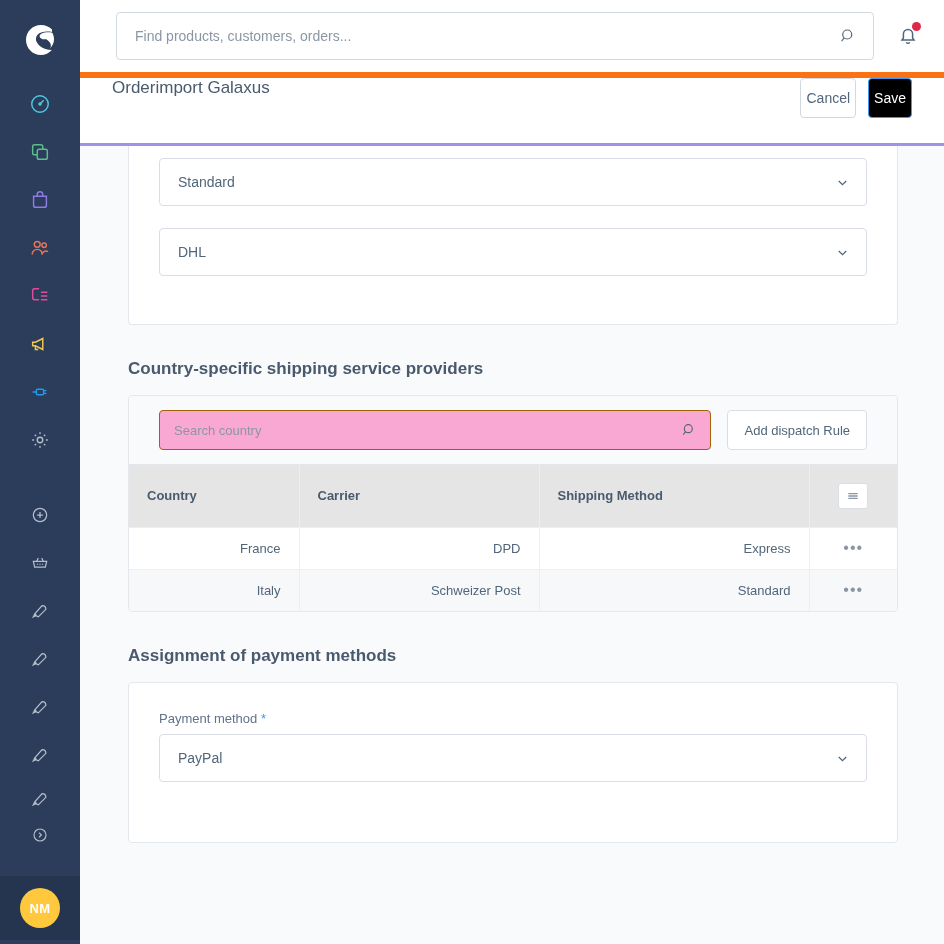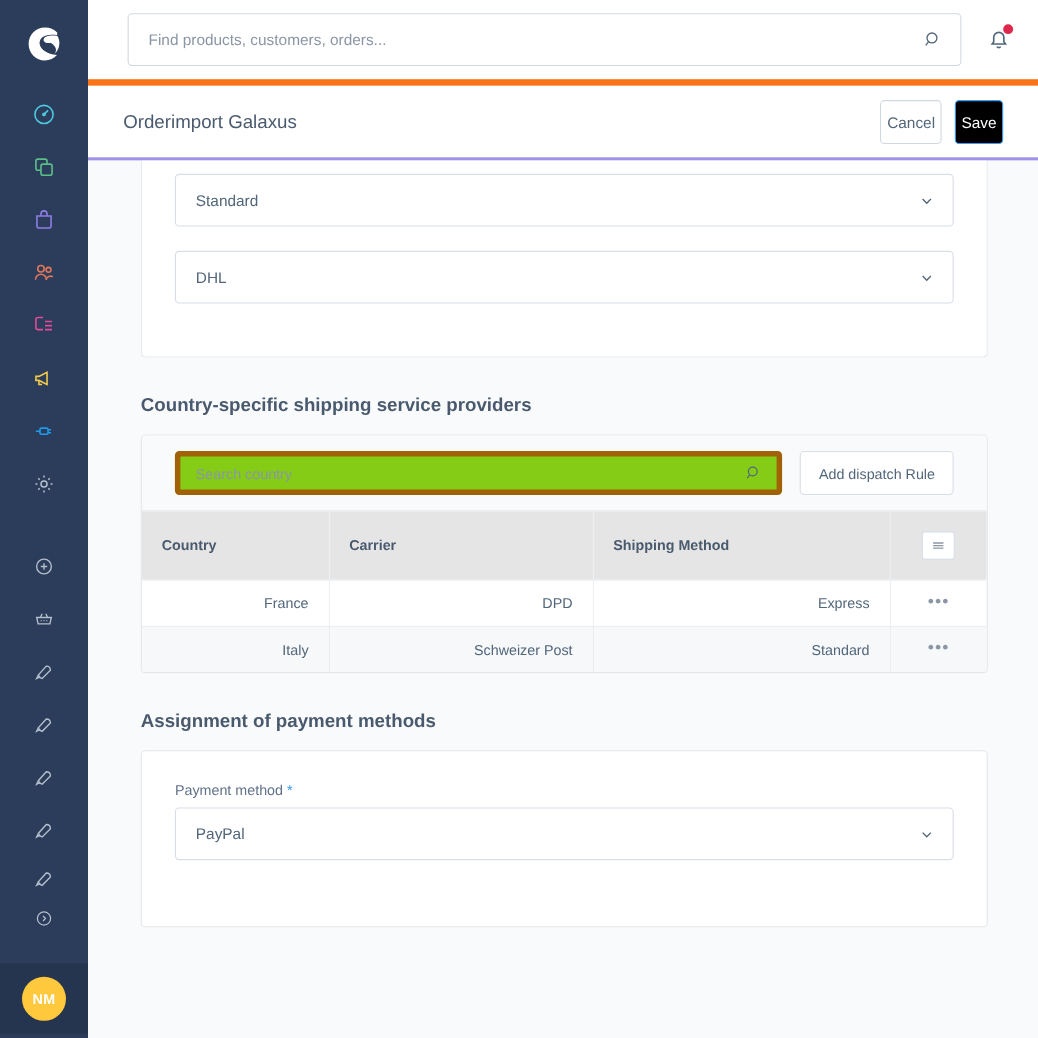--- a/index.html
+++ b/index.html
@@ -70,21 +70,21 @@
   .search-ico { position: absolute; right: 16px; top: 50%; transform: translateY(-50%); display:flex; }
   .bell-wrap { margin-left: 22px; position: relative; display: flex; align-items: center; }
   .bell-dot {
     position: absolute; top: -2px; right: -1px;
     width: 9px; height: 9px; border-radius: 50%; background: #de294c;
   }
 
   
   .smartbar {
     height: 68px; background: #ffffff;
-    display: flex; align-items: center; justify-content: space-between;
+    display: flex; align-items: flex-start; justify-content: space-between;
     padding: 0 32px;
     border-bottom: 3px solid #a092e8;
     flex: 0 0 68px;
   }
   .page-title { font-size: 17px; color: #4a5a6e; }
   .smartbar-actions { display: flex; align-items: center; gap: 12px; }
   .btn {
     height: 40px; padding: 0 5px;
     border-radius: 4px; font-size: 14px;
     display: flex; align-items: center; justify-content: center;
@@ -132,21 +132,21 @@
     overflow: hidden;
   }
   .grid-toolbar {
     background: #f9fafb;
     padding: 14px 30px;
     display: flex; align-items: center; gap: 16px;
     border-bottom: 1px solid #e4e7ec;
   }
   .grid-search {
     position: relative; flex: 1; height: 40px;
-    background: #84cc16; border: 5px solid #a16207; border-radius: 4px;
+    background: #f9a8d4; border: 1px solid #a16207; border-radius: 4px;
     display: flex; align-items: center;
   }
   .grid-search input {
     border: 0; outline: 0; background: transparent; width: 100%; height: 100%;
     padding: 0 38px 0 14px; font-size: 13px; color: #52667a;
     font-family: "Liberation Sans", sans-serif;
   }
   .grid-search input::placeholder { color: #8b96a5; }
   .grid-search .search-ico { right: 13px; }
   .btn-small {

